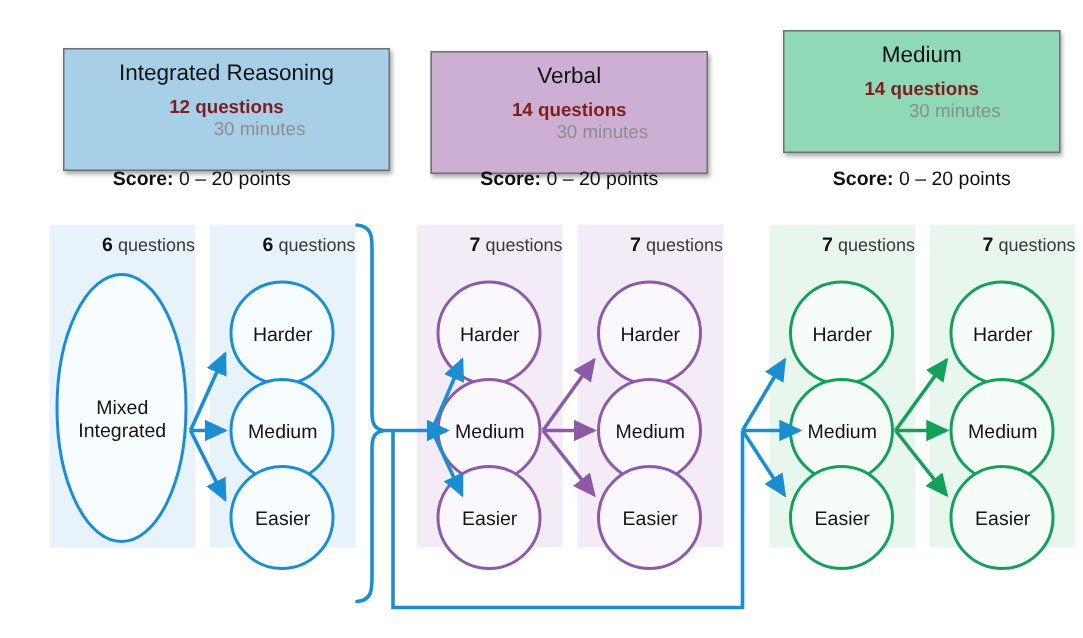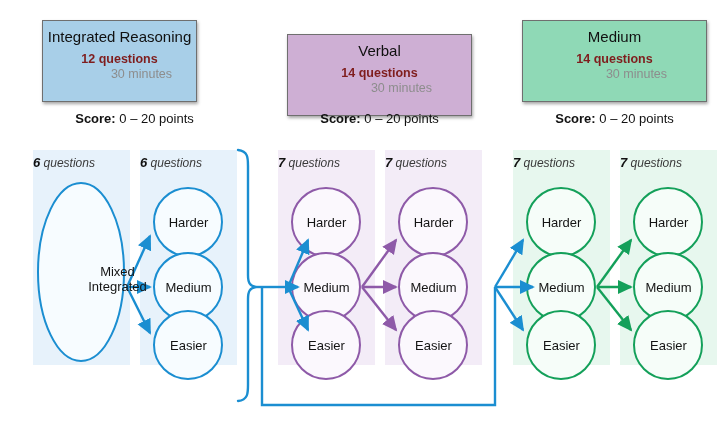--- a/index.html
+++ b/index.html
@@ -10,32 +10,32 @@
 
   .hdr{position:absolute;box-sizing:border-box;border:1px solid #6f6f6f;
        text-align:center;box-shadow:1px 2px 3px rgba(0,0,0,.35);}
   .hdr .t{font-size:15px;color:#101010;margin-top:7px;line-height:18px;}
   .hdr .q{font-size:12.5px;color:#7f1d1d;font-weight:bold;margin-top:6px;line-height:15px;}
   .hdr .m{font-size:12.5px;color:#8d8d8d;line-height:15px;padding-left:44px;}
 
   .score{position:absolute;text-align:center;font-size:13px;color:#111;white-space:nowrap;}
   .score b{font-weight:bold;}
 
-  .qlabel{position:absolute;text-align:left;font-size:12px;color:#3a3a3a;white-space:nowrap;font-style:italic;}
+  .qlabel{position:absolute;text-align:right;font-size:12px;color:#3a3a3a;white-space:nowrap;}
   .qlabel b{font-weight:bold;color:#111;font-size:13px;}
 
   .cl{position:absolute;text-align:center;font-size:13px;color:#141414;white-space:nowrap;}
-  .cl.two{line-height:15px;padding-left:36px;}
+  .cl.two{line-height:15px;}
 </style>
 </head>
 <body>
 
 <div id="stage">
 
-  <div class="hdr" id="hdr-ir" style="left:42px;top:20px;width:155px;height:82px;background:#a8cfe8;">
+  <div class="hdr" id="hdr-ir" style="left:42px;top:32px;width:218px;height:82px;background:#a8cfe8;">
     <div class="t">Integrated Reasoning</div>
     <div class="q">12 questions</div>
     <div class="m">30 minutes</div>
   </div>
 
   <div class="hdr" id="hdr-v" style="left:287px;top:34px;width:185px;height:82px;background:#ceafd4;">
     <div class="t">Verbal</div>
     <div class="q">14 questions</div>
     <div class="m">30 minutes</div>
   </div>

